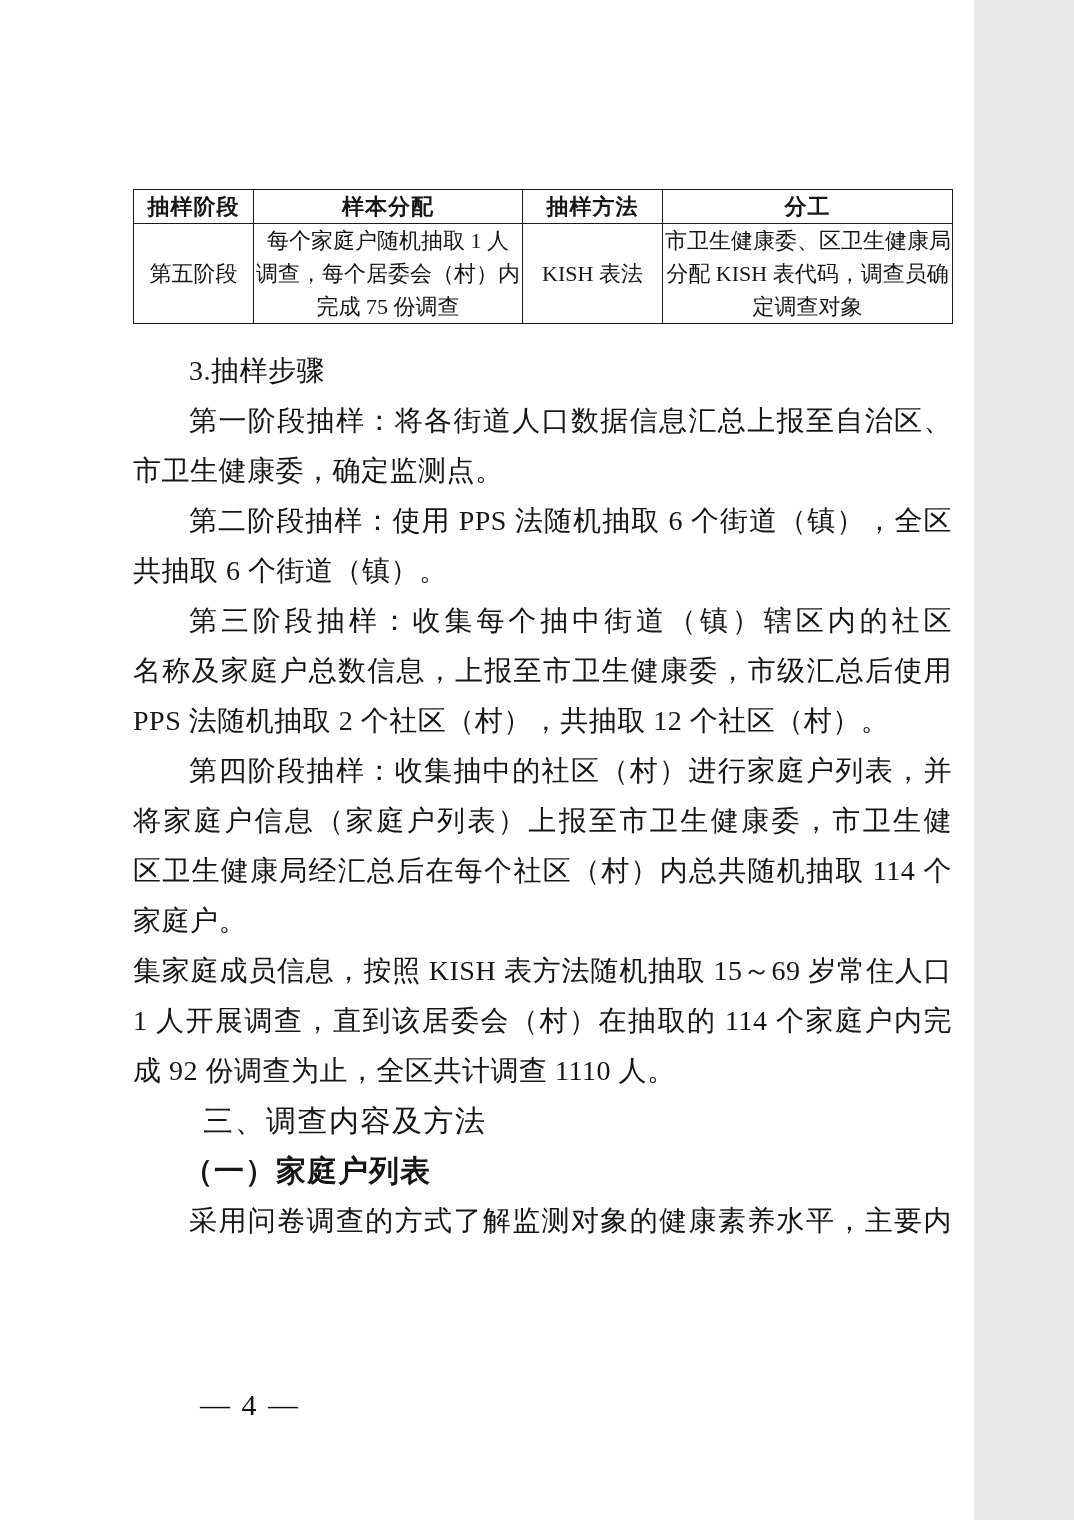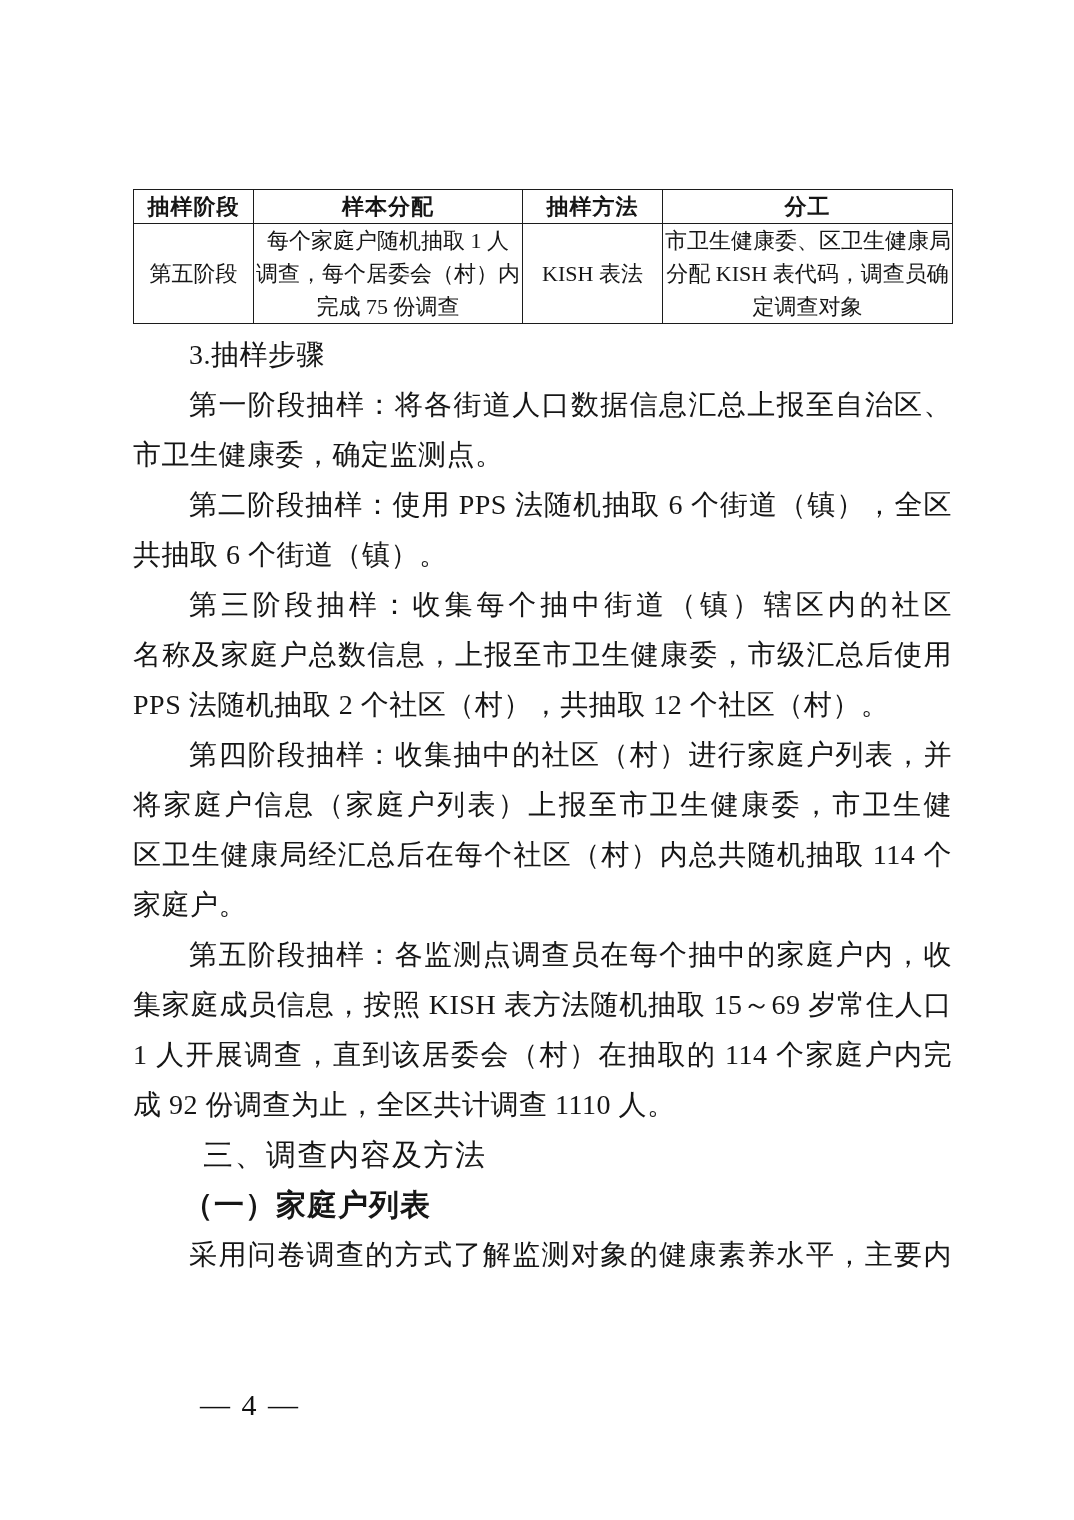--- a/index.html
+++ b/index.html
@@ -1,19 +1,19 @@
 <!DOCTYPE html>
 <html><head>
 <meta charset="utf-8">
 <style>
   * { margin: 0; padding: 0; box-sizing: border-box; }
   html, body { background: #e8e8e8; }
   .page {
     position: relative;
-    width: 1074px;
+    width: 974px;
     height: 1520px;
     background: #ffffff;
     font-family: "Liberation Serif", "DejaVu Serif", serif;
     color: #161616;
     overflow: hidden;
   }
   
   .doc-table {
     position: absolute;
     left: 133px;
@@ -34,21 +34,21 @@
     font-weight: 700;
     height: 34px;
     letter-spacing: 1px;
   }
   .doc-table tbody td { height: 99px; }
   .cell-line { line-height: 33px; white-space: nowrap; text-align: center; }
   
   .content {
     position: absolute;
     left: 133px;
-    top: 330px;
+    top: 346px;
     width: 819px;
   }
   .line {
     font-size: 28px;
     line-height: 50px;
     height: 50px;
     letter-spacing: 0.5px;
     overflow: hidden;
   }
   .line.justify { text-align: justify; text-align-last: justify; }
@@ -120,21 +120,20 @@
       <div class="line">市卫生健康委，确定监测点。</div>
       <div class="line indent justify">第二阶段抽样：使用 PPS 法随机抽取 6 个街道（镇），全区</div>
       <div class="line">共抽取 6 个街道（镇）。</div>
       <div class="line indent justify">第三阶段抽样：收集每个抽中街道（镇）辖区内的社区（村）</div>
       <div class="line justify">名称及家庭户总数信息，上报至市卫生健康委，市级汇总后使用</div>
       <div class="line">PPS 法随机抽取 2 个社区（村），共抽取 12 个社区（村）。</div>
       <div class="line indent justify">第四阶段抽样：收集抽中的社区（村）进行家庭户列表，并</div>
       <div class="line justify">将家庭户信息（家庭户列表）上报至市卫生健康委，市卫生健康、</div>
       <div class="line justify">区卫生健康局经汇总后在每个社区（村）内总共随机抽取 114 个</div>
       <div class="line">家庭户。</div>
-      <div class="line indent justify">第五阶段抽样：各监测点调查员在每个抽中的家庭户内，收</div>
       <div class="line justify">集家庭成员信息，按照 KISH 表方法随机抽取 15～69 岁常住人口</div>
       <div class="line justify">1 人开展调查，直到该居委会（村）在抽取的 114 个家庭户内完</div>
       <div class="line">成 92 份调查为止，全区共计调查 1110 人。</div>
       <div class="line h1">三、调查内容及方法</div>
       <div class="line h2">（一）家庭户列表</div>
       <div class="line indent justify">采用问卷调查的方式了解监测对象的健康素养水平，主要内</div>
     </div>
 
   <div class="pageno">— 4 —</div>
 

